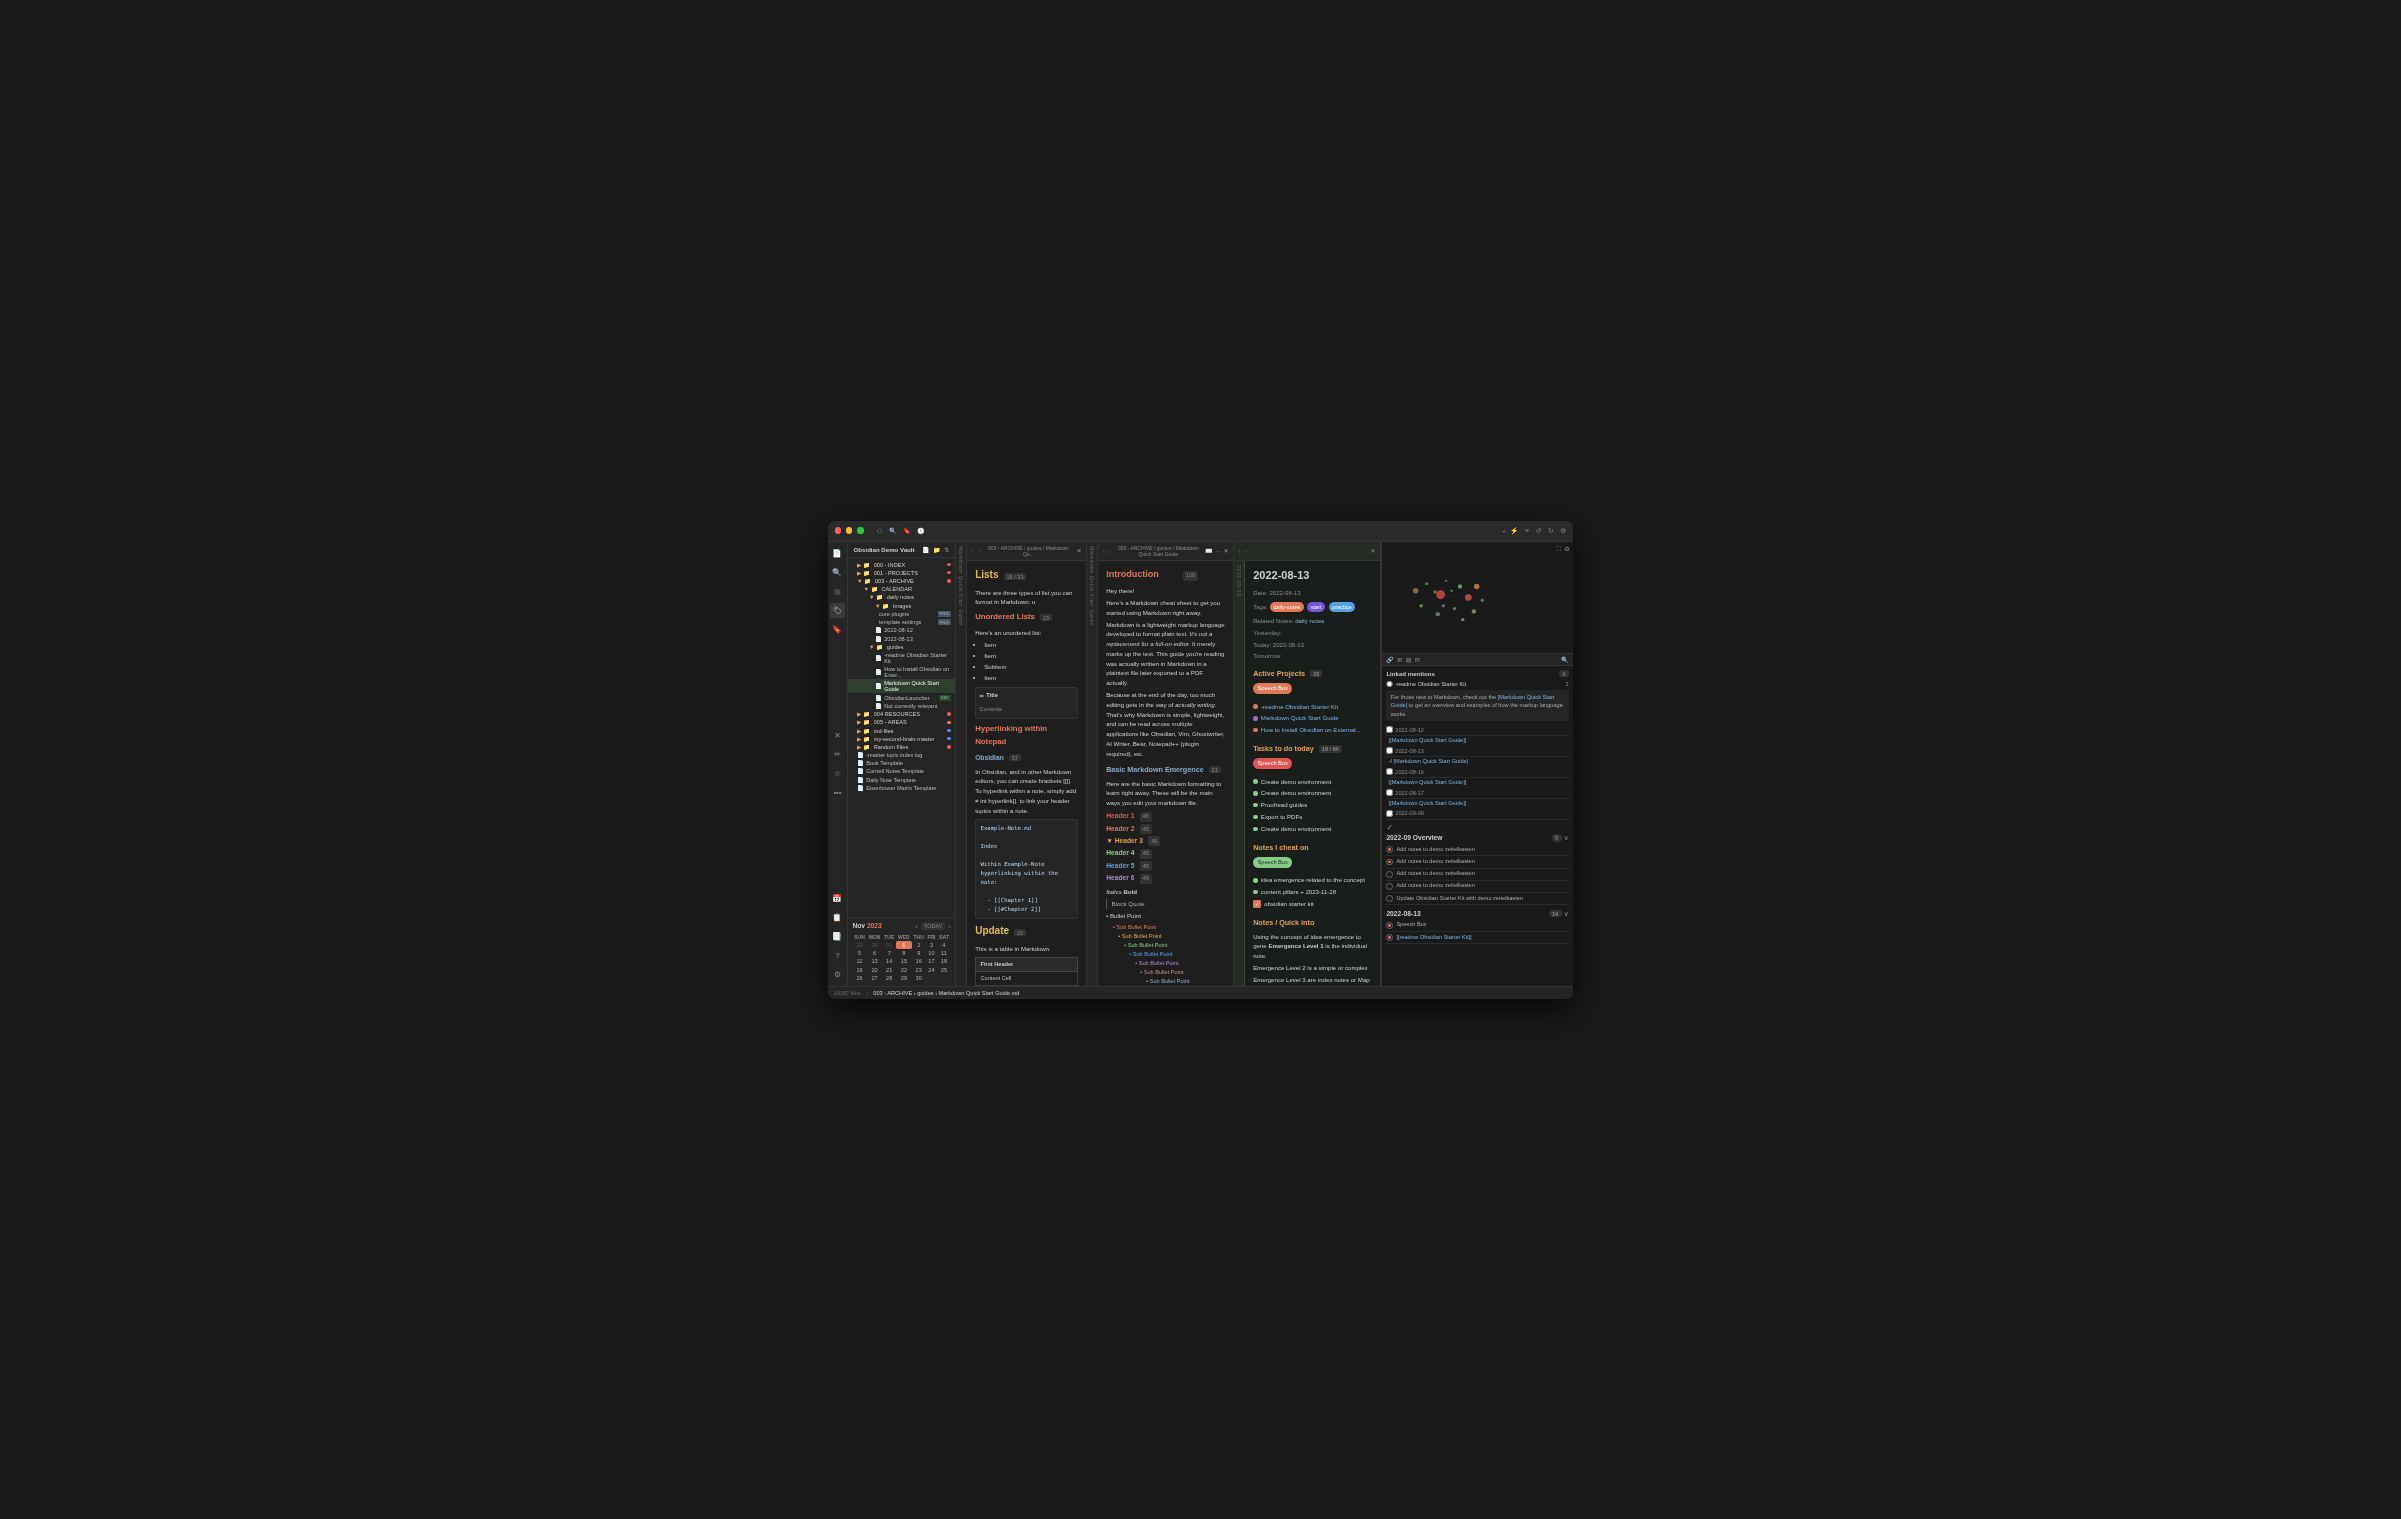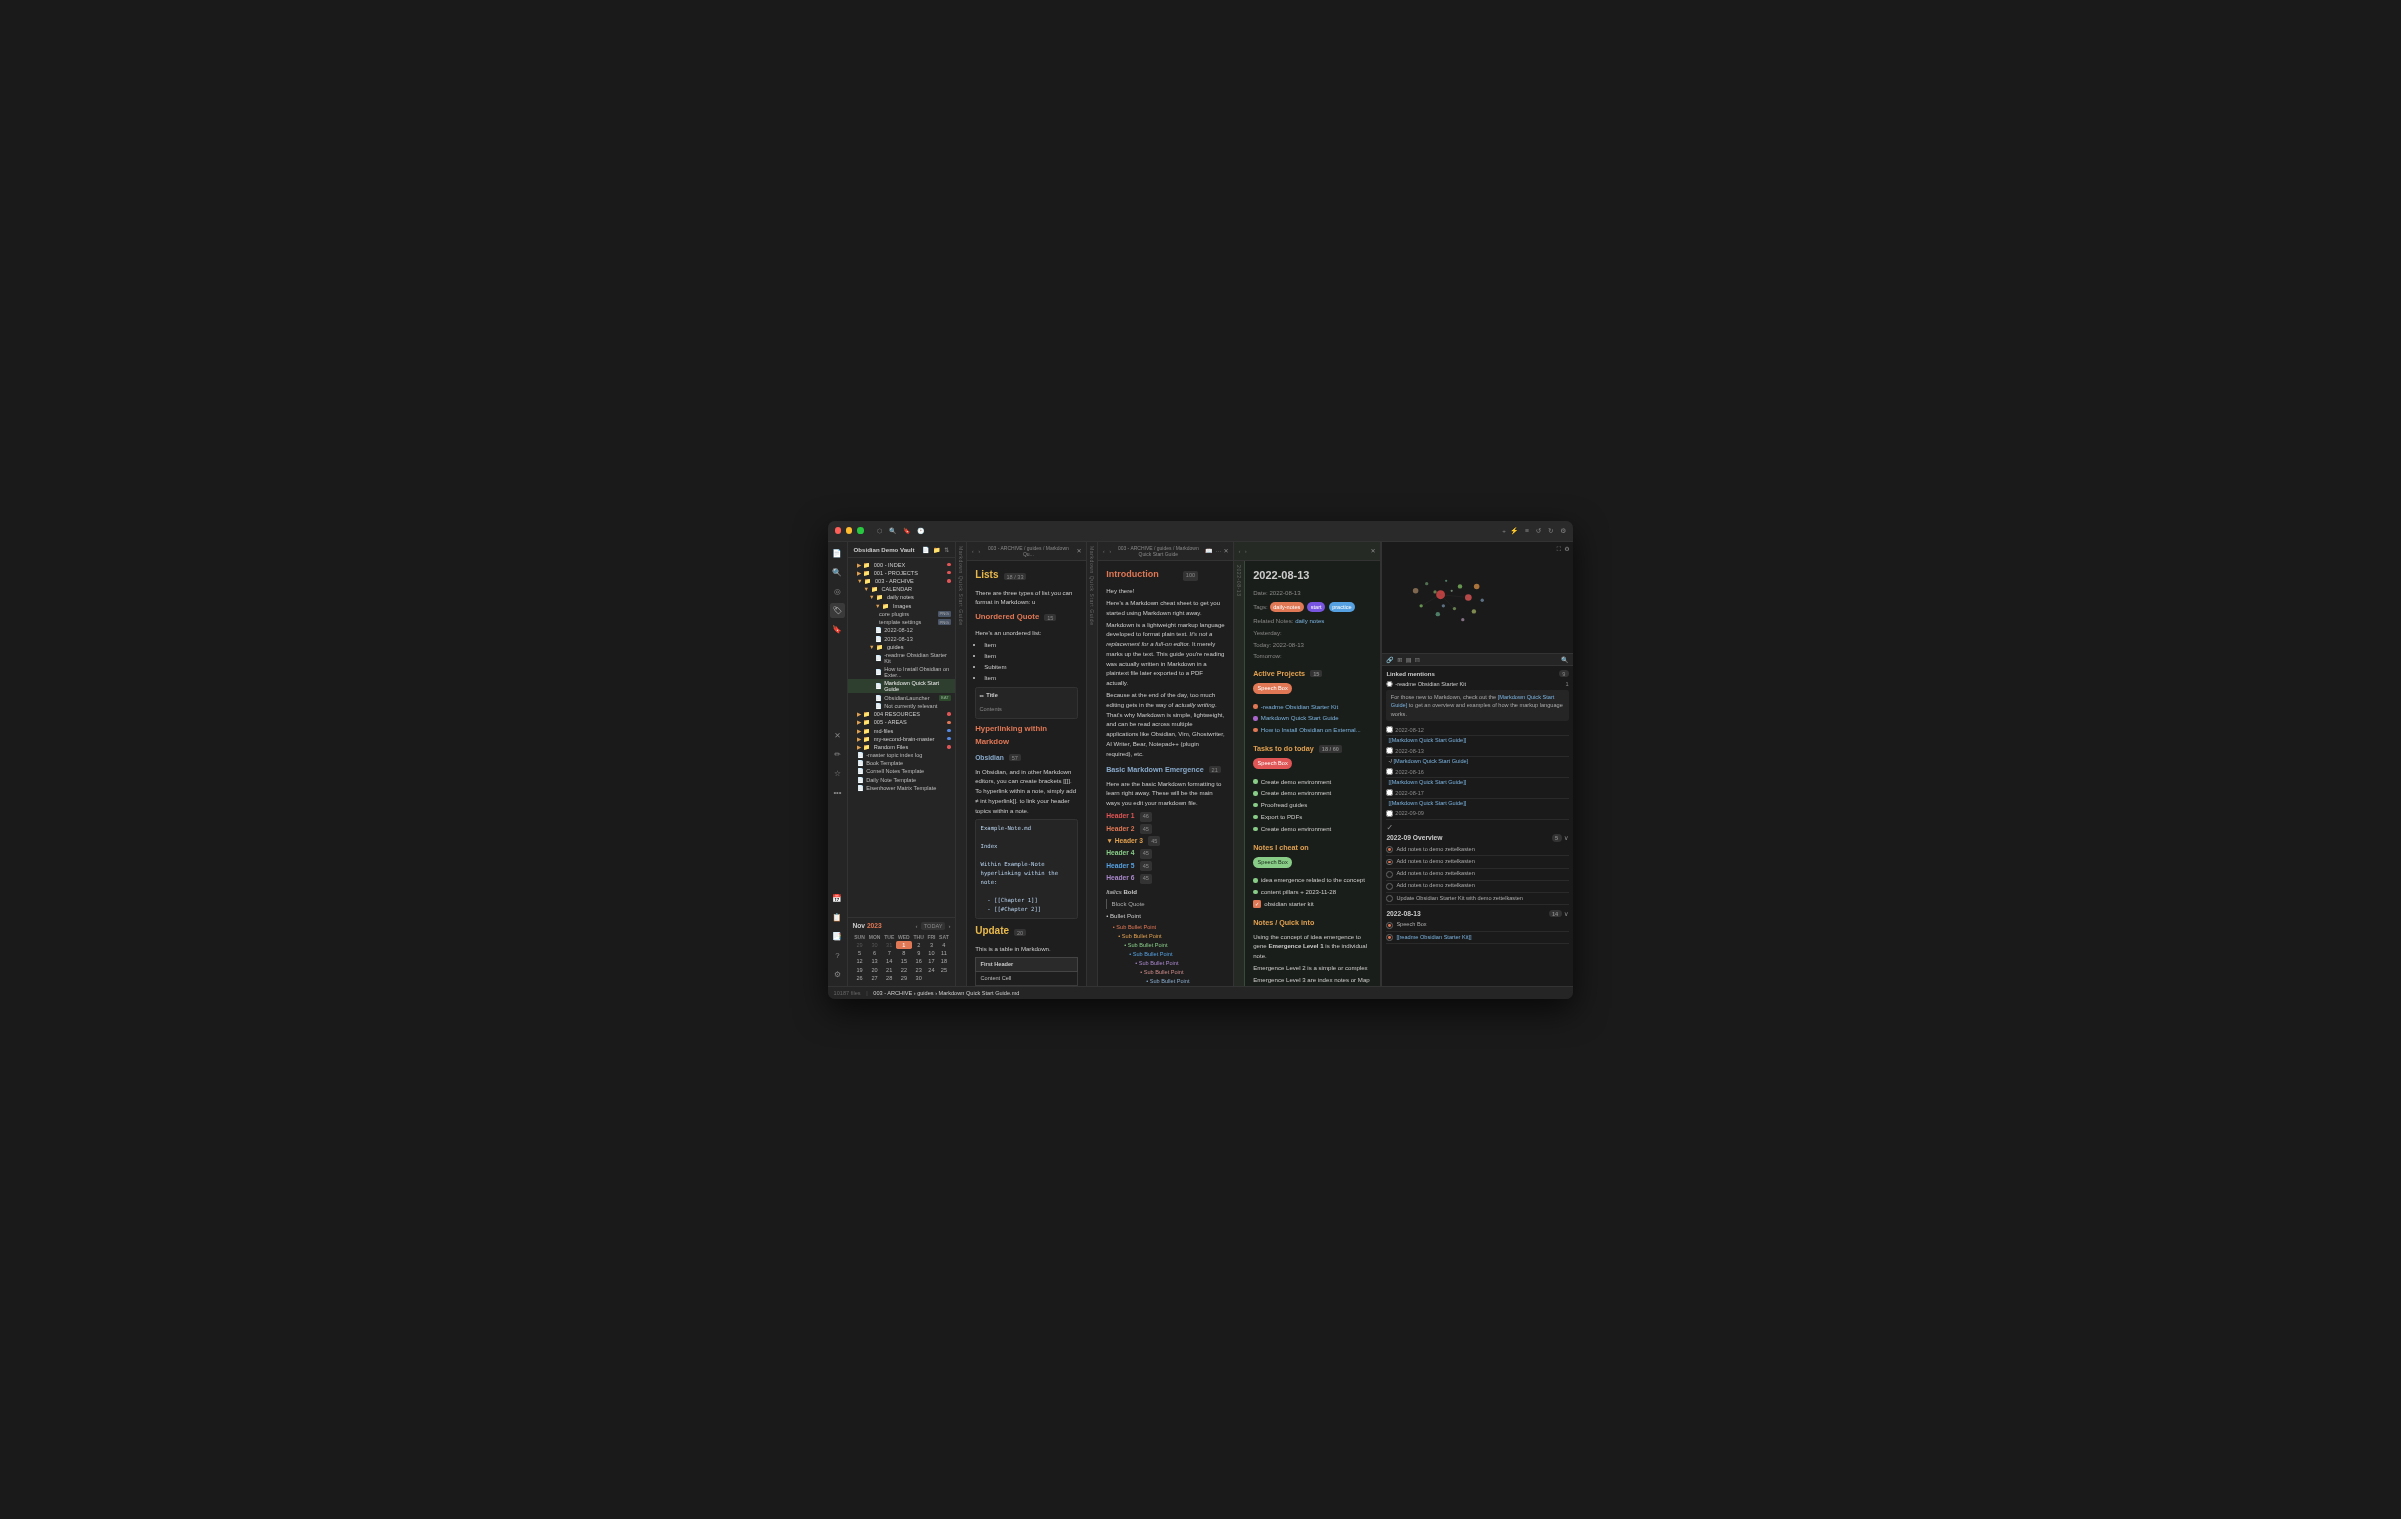--- a/index.html
+++ b/index.html
@@ -702,40 +702,40 @@
               <span class="tab-path" style="font-size:5px;">003 - ARCHIVE / guides / Markdown Qu...</span>
               <span class="tab-icon">✕</span>
             </div>
             <div class="editor-content">
               <div style="margin-bottom:4.4px;">
                 <span class="md-h1">Lists</span>
                 <span class="md-count">18 / 33</span>
               </div>
               <p class="md-text">There are three types of list you can format in Markdown: u</p>
               <div style="margin:4.4px 0;">
-                <span class="md-h2">Unordered Quote</span>
+                <span class="md-h2">Unordered Lists</span>
                 <span class="md-count">15</span>
               </div>
               <p class="md-text">Here's an unordered list:</p>
               <ul class="md-ul">
                 <li>Item</li>
                 <li>Item</li>
                 <li>Subitem</li>
                 <li>Item</li>
               </ul>
 
               <div class="outline-panel" style="margin:4.4px 0;">
                 <div style="display:flex; align-items:center; gap:2.2px; margin-bottom:2.2px;">
                   <span style="font-size:5.6px;">✏</span>
                   <span class="outline-title">Title</span>
                 </div>
                 <div class="outline-item">Contents</div>
               </div>
               <div style="margin:4.4px 0;">
-                <span class="md-h2">Hyperlinking within Markdow</span>
+                <span class="md-h2">Hyperlinking within Notepad</span>
               </div>
               <div style="margin:3.3px 0;">
                 <span style="font-size:6.7px; font-weight:600; color:#88aacc;">Obsidian</span>
                 <span class="md-count">57</span>
               </div>
               <p class="md-text">In Obsidian, and in other Markdown editors, you can create brackets [[]]. To hyperlink within a note, simply add ≠ int hyperlink]]. to link your header topics within a note.</p>
               <div class="md-code-block">
                 <div>Example-Note.md</div>
                 <div>&nbsp;</div>
                 <div>Index</div>

